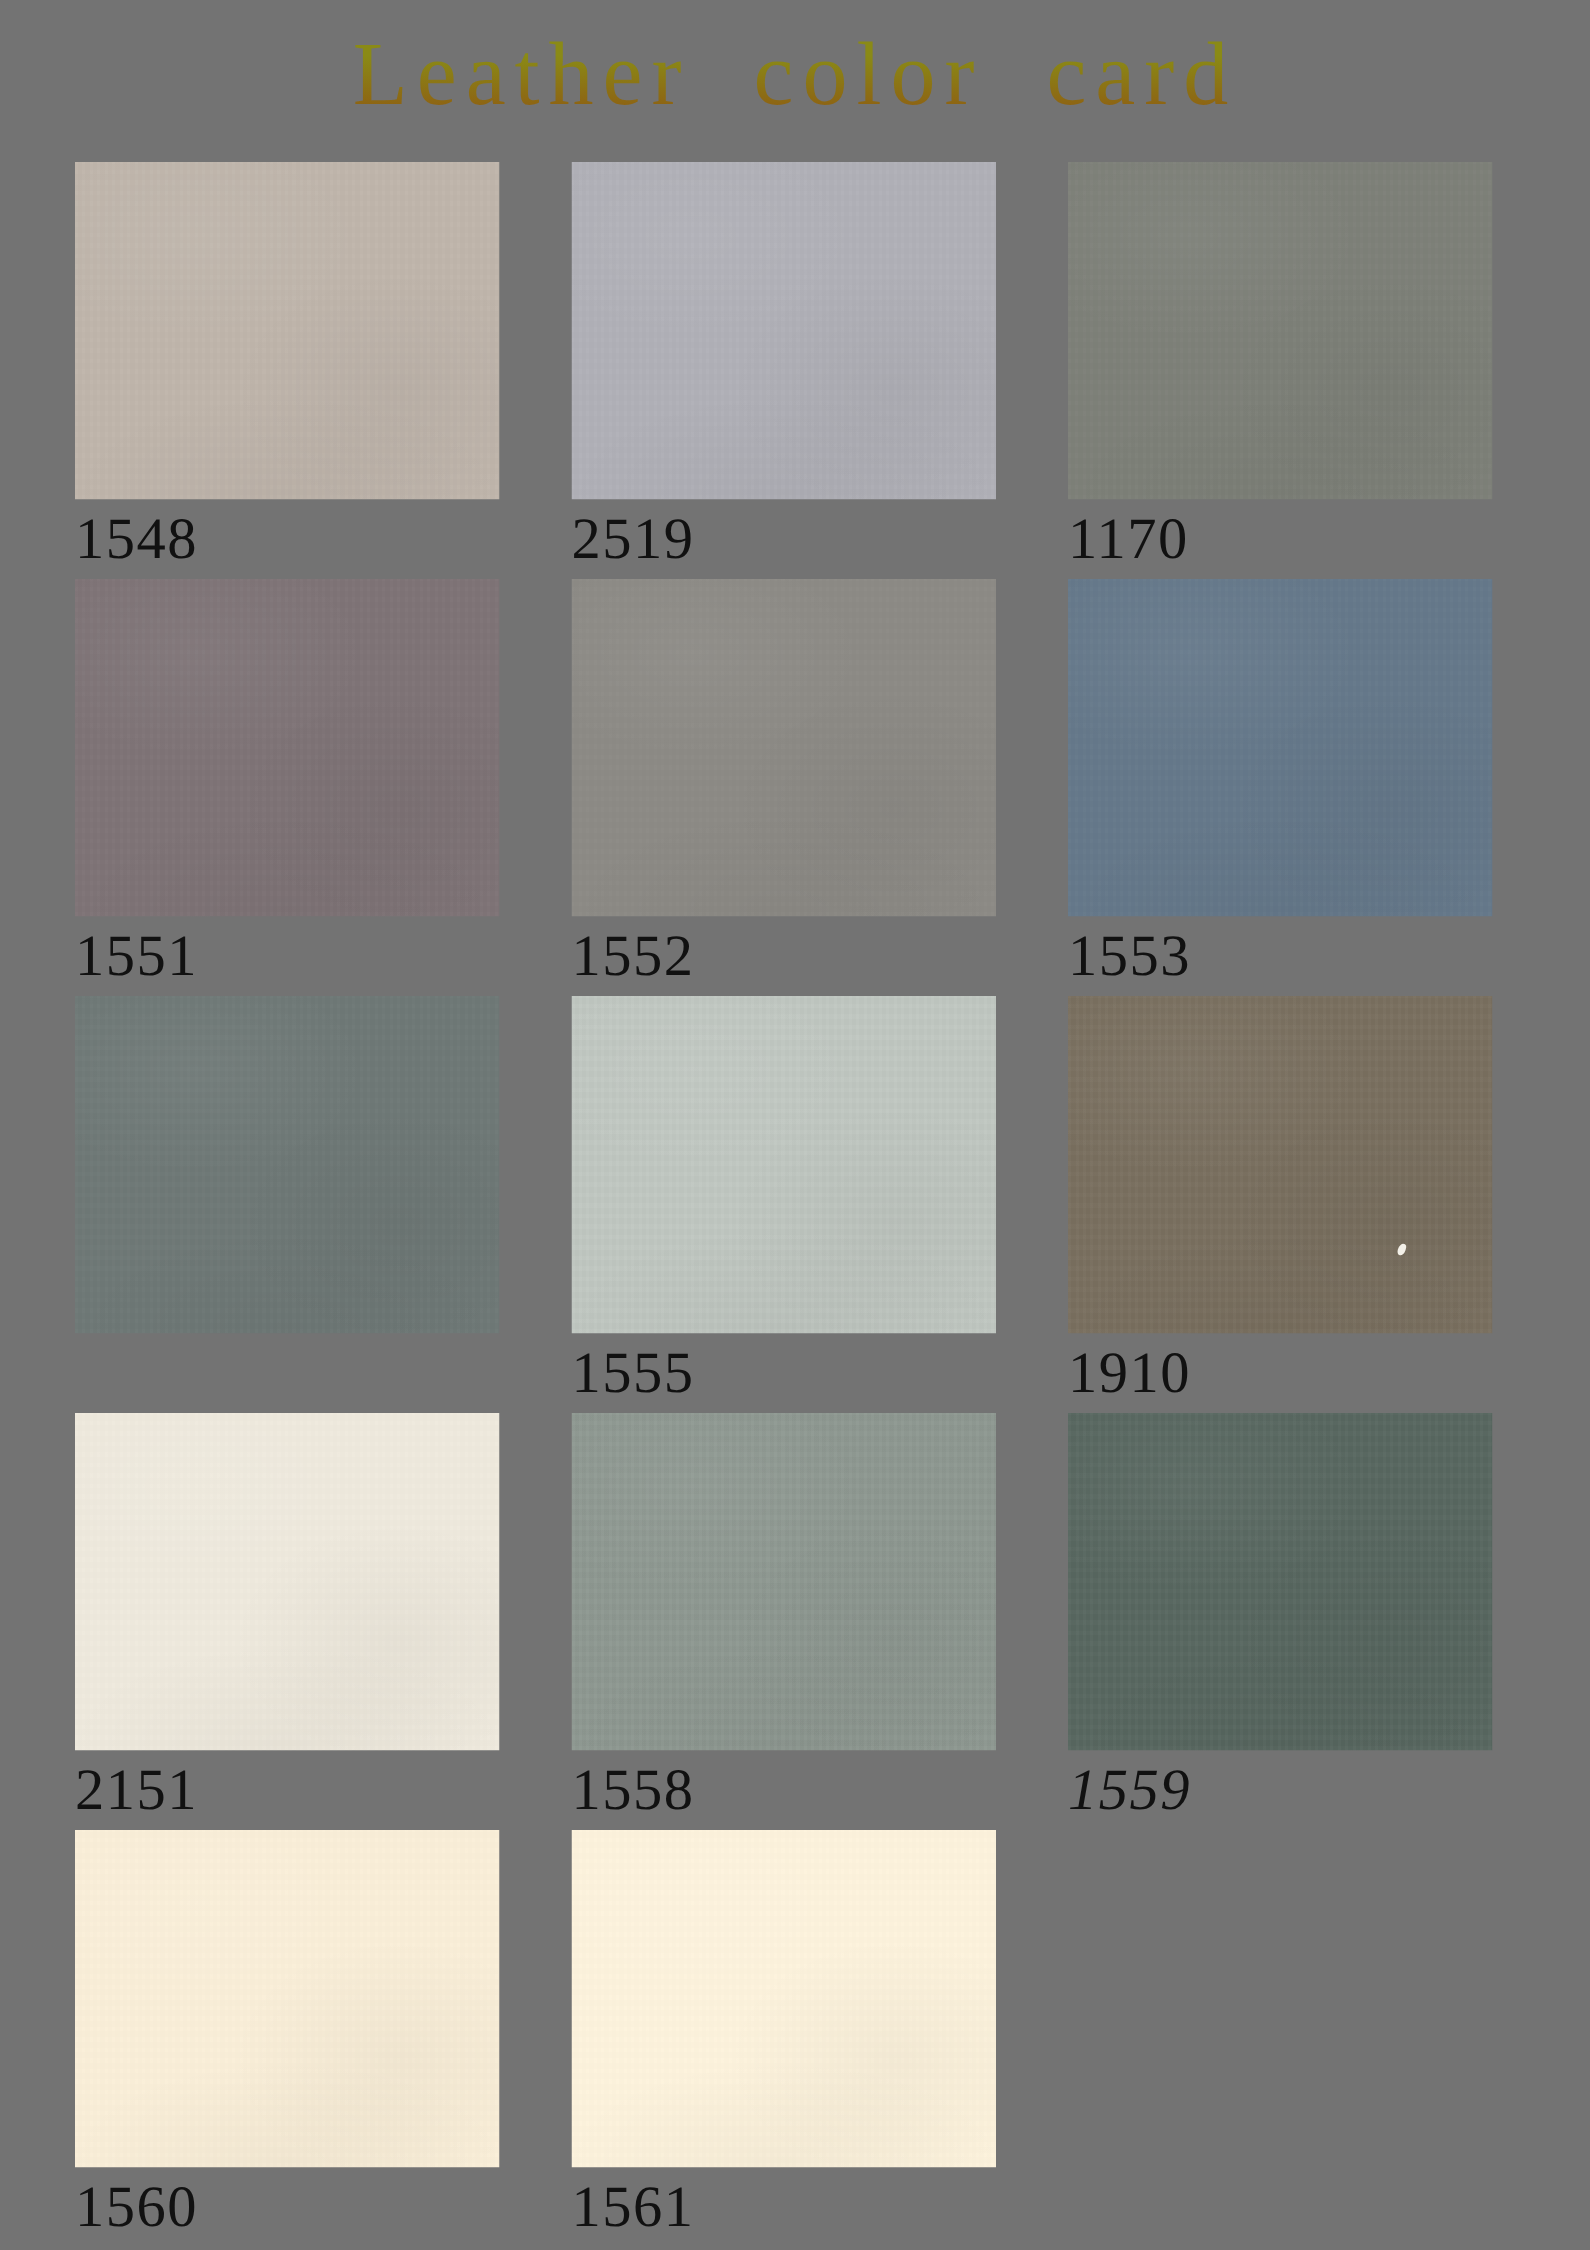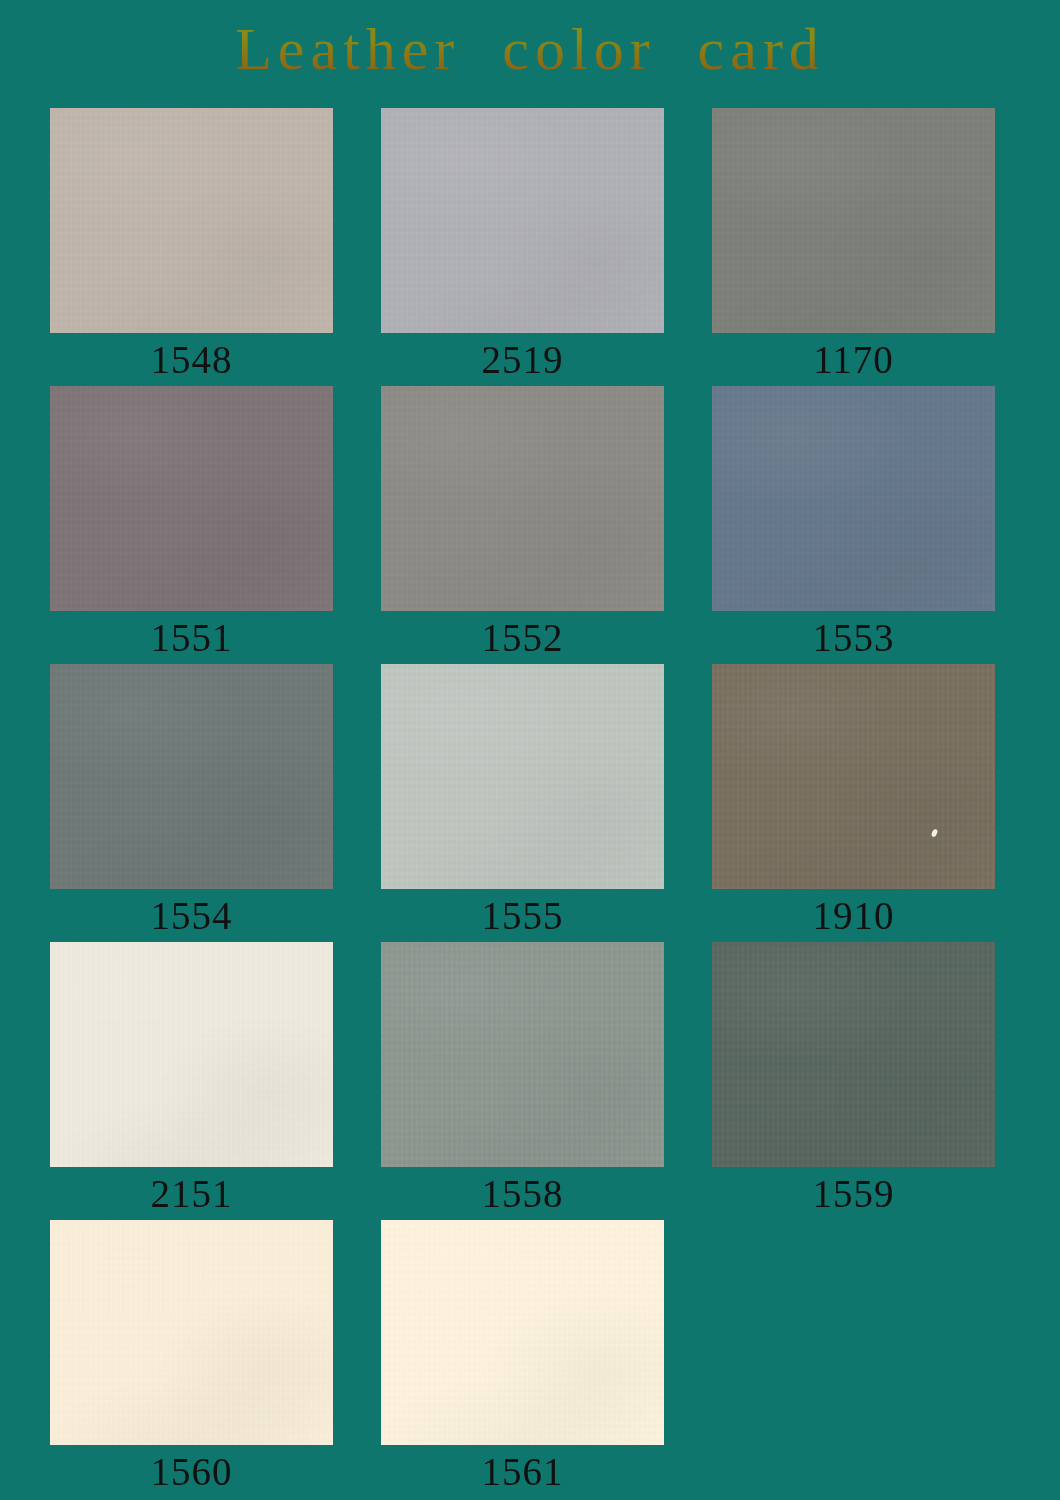--- a/index.html
+++ b/index.html
@@ -111,32 +111,32 @@
   }
   .chip.has-fleck .fleck { display: block; }
 
   .chip-label {
     position: absolute;
     left: 0;
     top: 225px;
     width: 283px;
     height: 53px;
     line-height: 53px;
-    text-align: center;
+    text-align: left;
     font-family: "Liberation Serif", "DejaVu Serif", serif;
     font-size: 39px;
     color: #111111;
     letter-spacing: 1px;
     white-space: nowrap;
   }
 </style>
 </head>
 <body style="background: rgb(251, 250, 247);">
 
-<div id="page" style="background: #0f766e;">
+<div id="page" style="background: #737373;">
 
   <div id="title-area">
     <div id="page-title" style="background-image: linear-gradient(rgb(138, 138, 22) 0%, rgb(138, 138, 22) 30%, rgb(143, 79, 18) 100%);">Leather  color  card</div>
   </div>
 
   <div id="swatch-grid">
       <div class="swatch-cell">
         <div class="chip">
           <div class="chip-base" style="background: rgb(192, 182, 172);"></div>
           <div class="grain-a"></div>
@@ -183,21 +183,20 @@
           <div class="grain-b" style="opacity: 0.55;"></div>
         </div>
         <div class="chip-label" style="color: rgb(17, 17, 17);">1553</div>
       </div>
       <div class="swatch-cell">
         <div class="chip">
           <div class="chip-base" style="background: rgb(111, 121, 119);"></div>
           <div class="grain-a"></div>
           <div class="grain-b" style="opacity: 0.55;"></div>
         </div>
-        <div class="chip-label" style="color: rgb(17, 17, 17);">1554</div>
       </div>
       <div class="swatch-cell">
         <div class="chip">
           <div class="chip-base" style="background: rgb(192, 199, 193);"></div>
           <div class="grain-a"></div>
           <div class="grain-b"></div>
         </div>
         <div class="chip-label" style="color: rgb(17, 17, 17);">1555</div>
       </div>
       <div class="swatch-cell">
@@ -224,21 +223,21 @@
           <div class="grain-b"></div>
         </div>
         <div class="chip-label" style="color: rgb(17, 17, 17);">1558</div>
       </div>
       <div class="swatch-cell">
         <div class="chip">
           <div class="chip-base" style="background: rgb(88, 103, 96);"></div>
           <div class="grain-a"></div>
           <div class="grain-b"></div>
         </div>
-        <div class="chip-label" style="color: rgb(17, 17, 17);">1559</div>
+        <div class="chip-label" style="color: rgb(17, 17, 17); font-style: italic;">1559</div>
       </div>
       <div class="swatch-cell">
         <div class="chip">
           <div class="chip-base" style="background: rgb(250, 239, 217);"></div>
           <div class="grain-a"></div>
           <div class="grain-b" style="opacity: 0.55;"></div>
         </div>
         <div class="chip-label" style="color: rgb(17, 17, 17);">1560</div>
       </div>
       <div class="swatch-cell">

